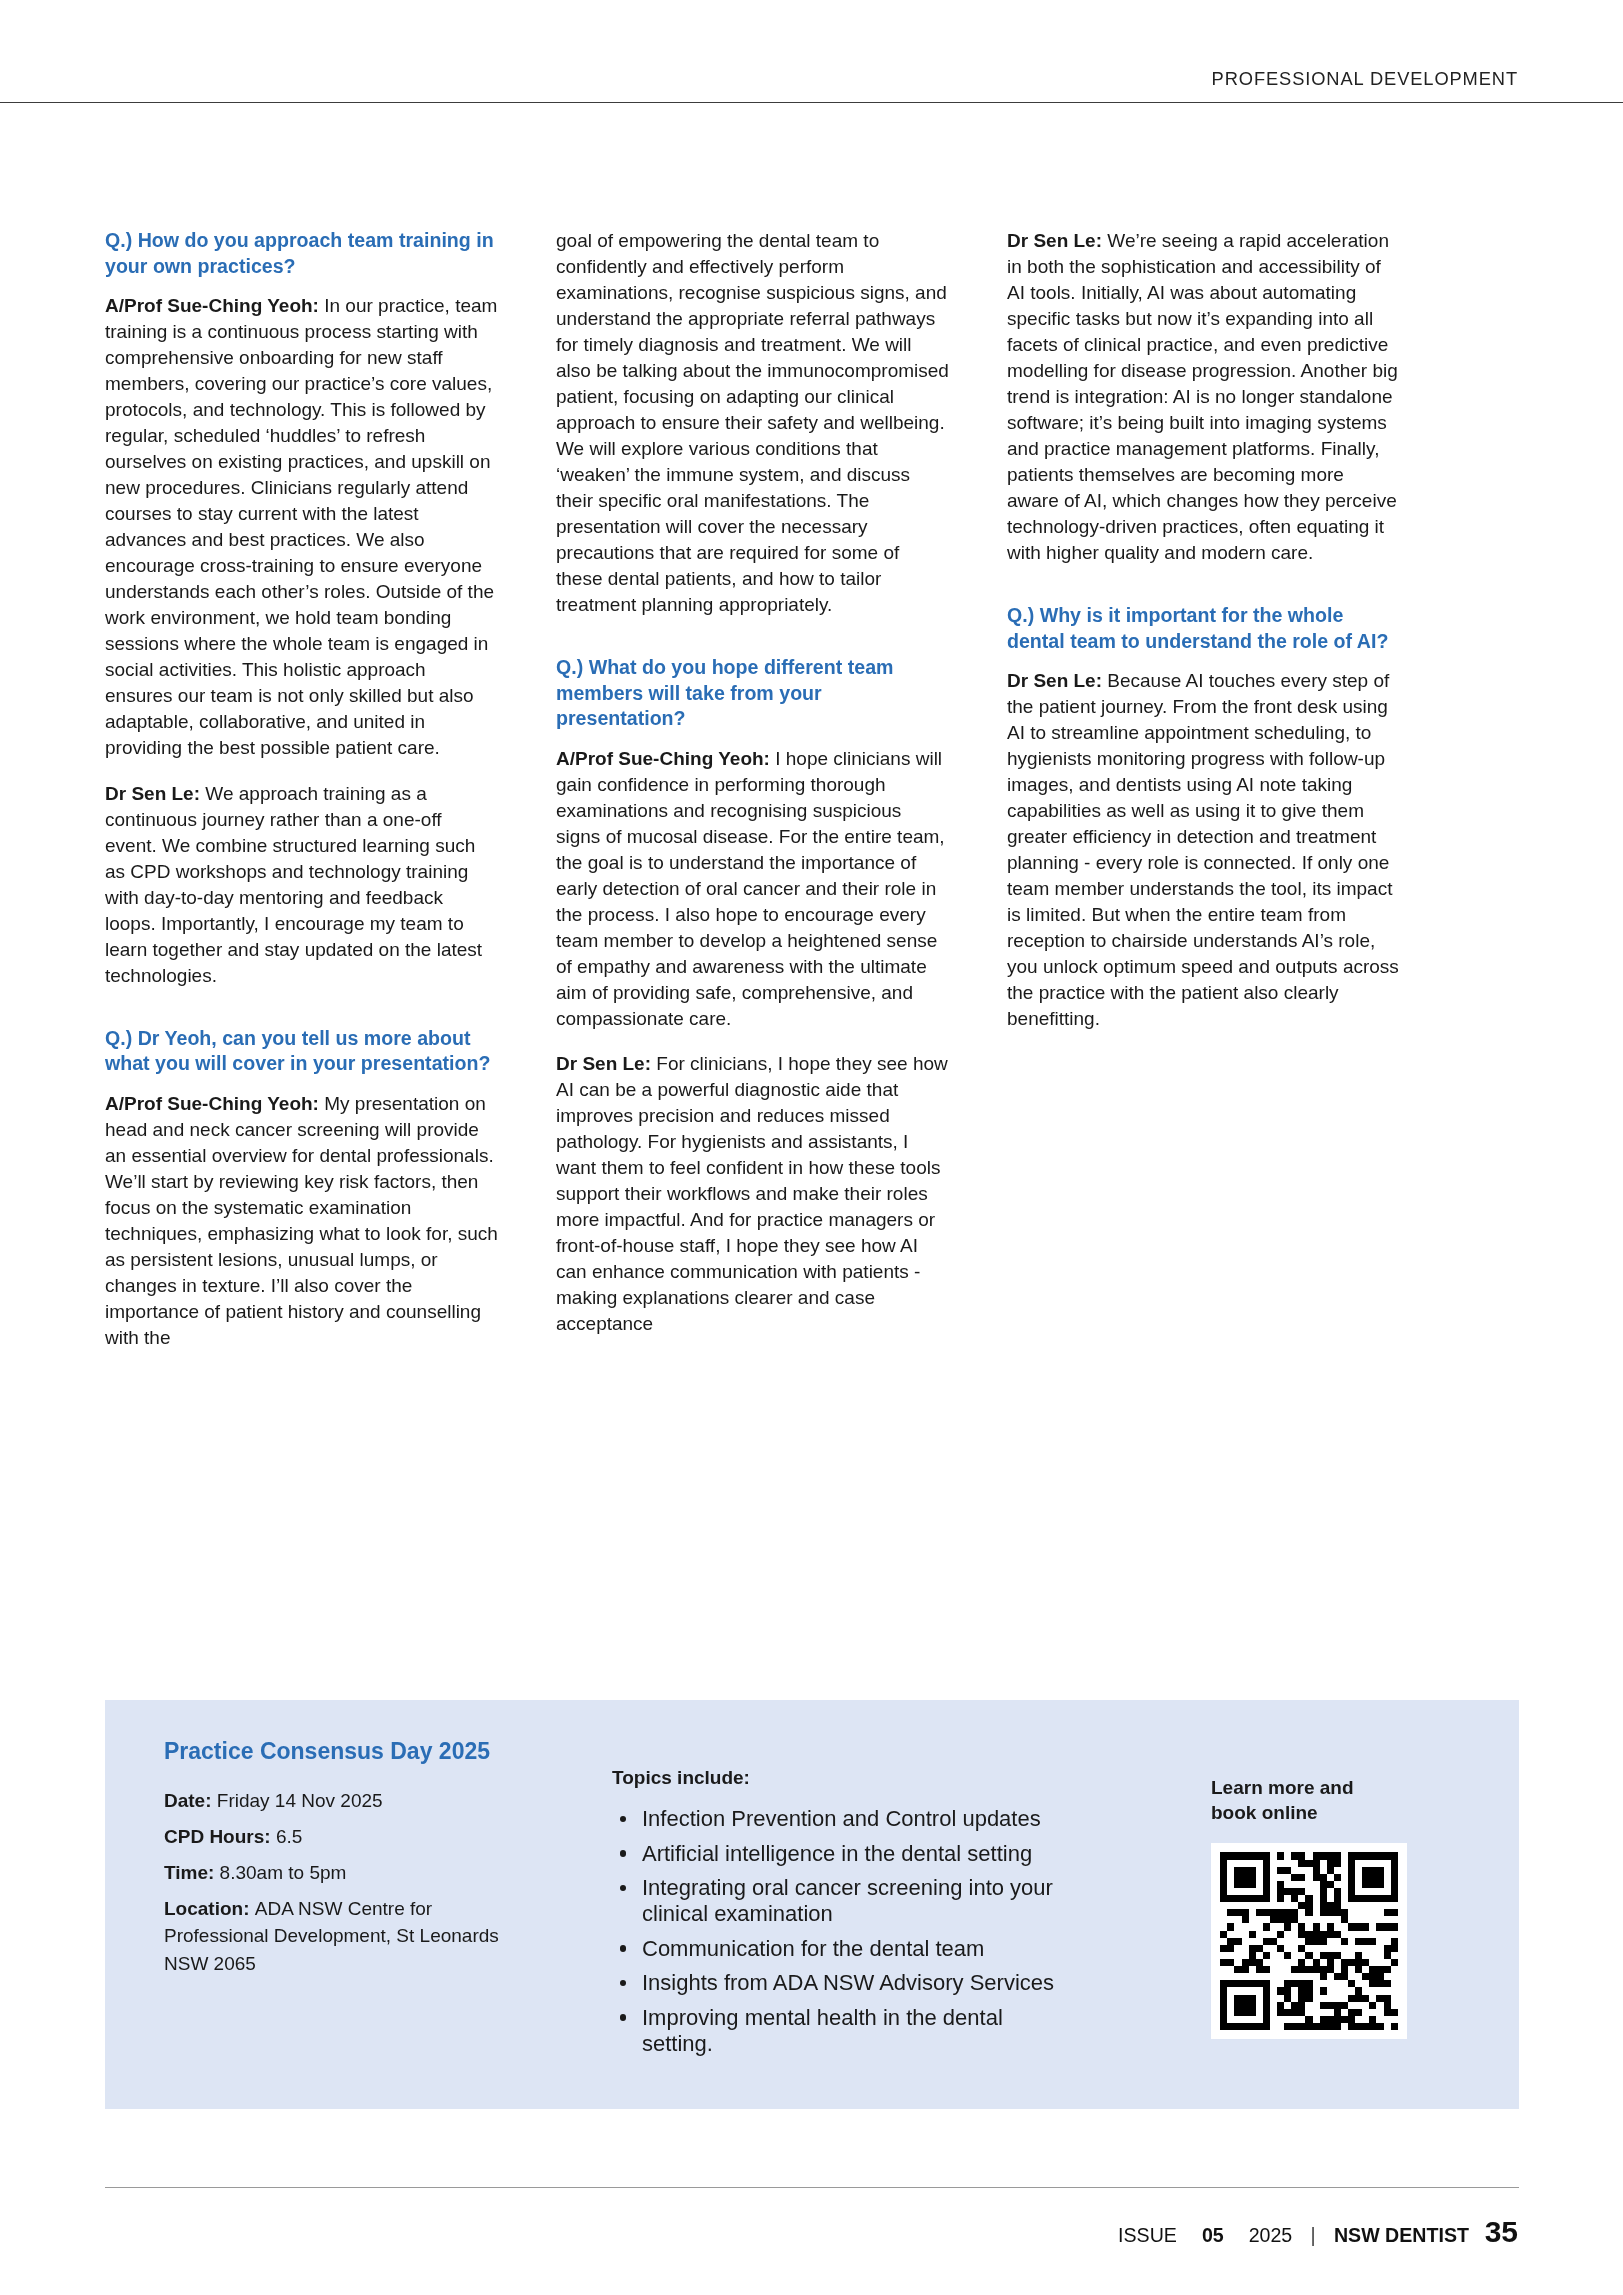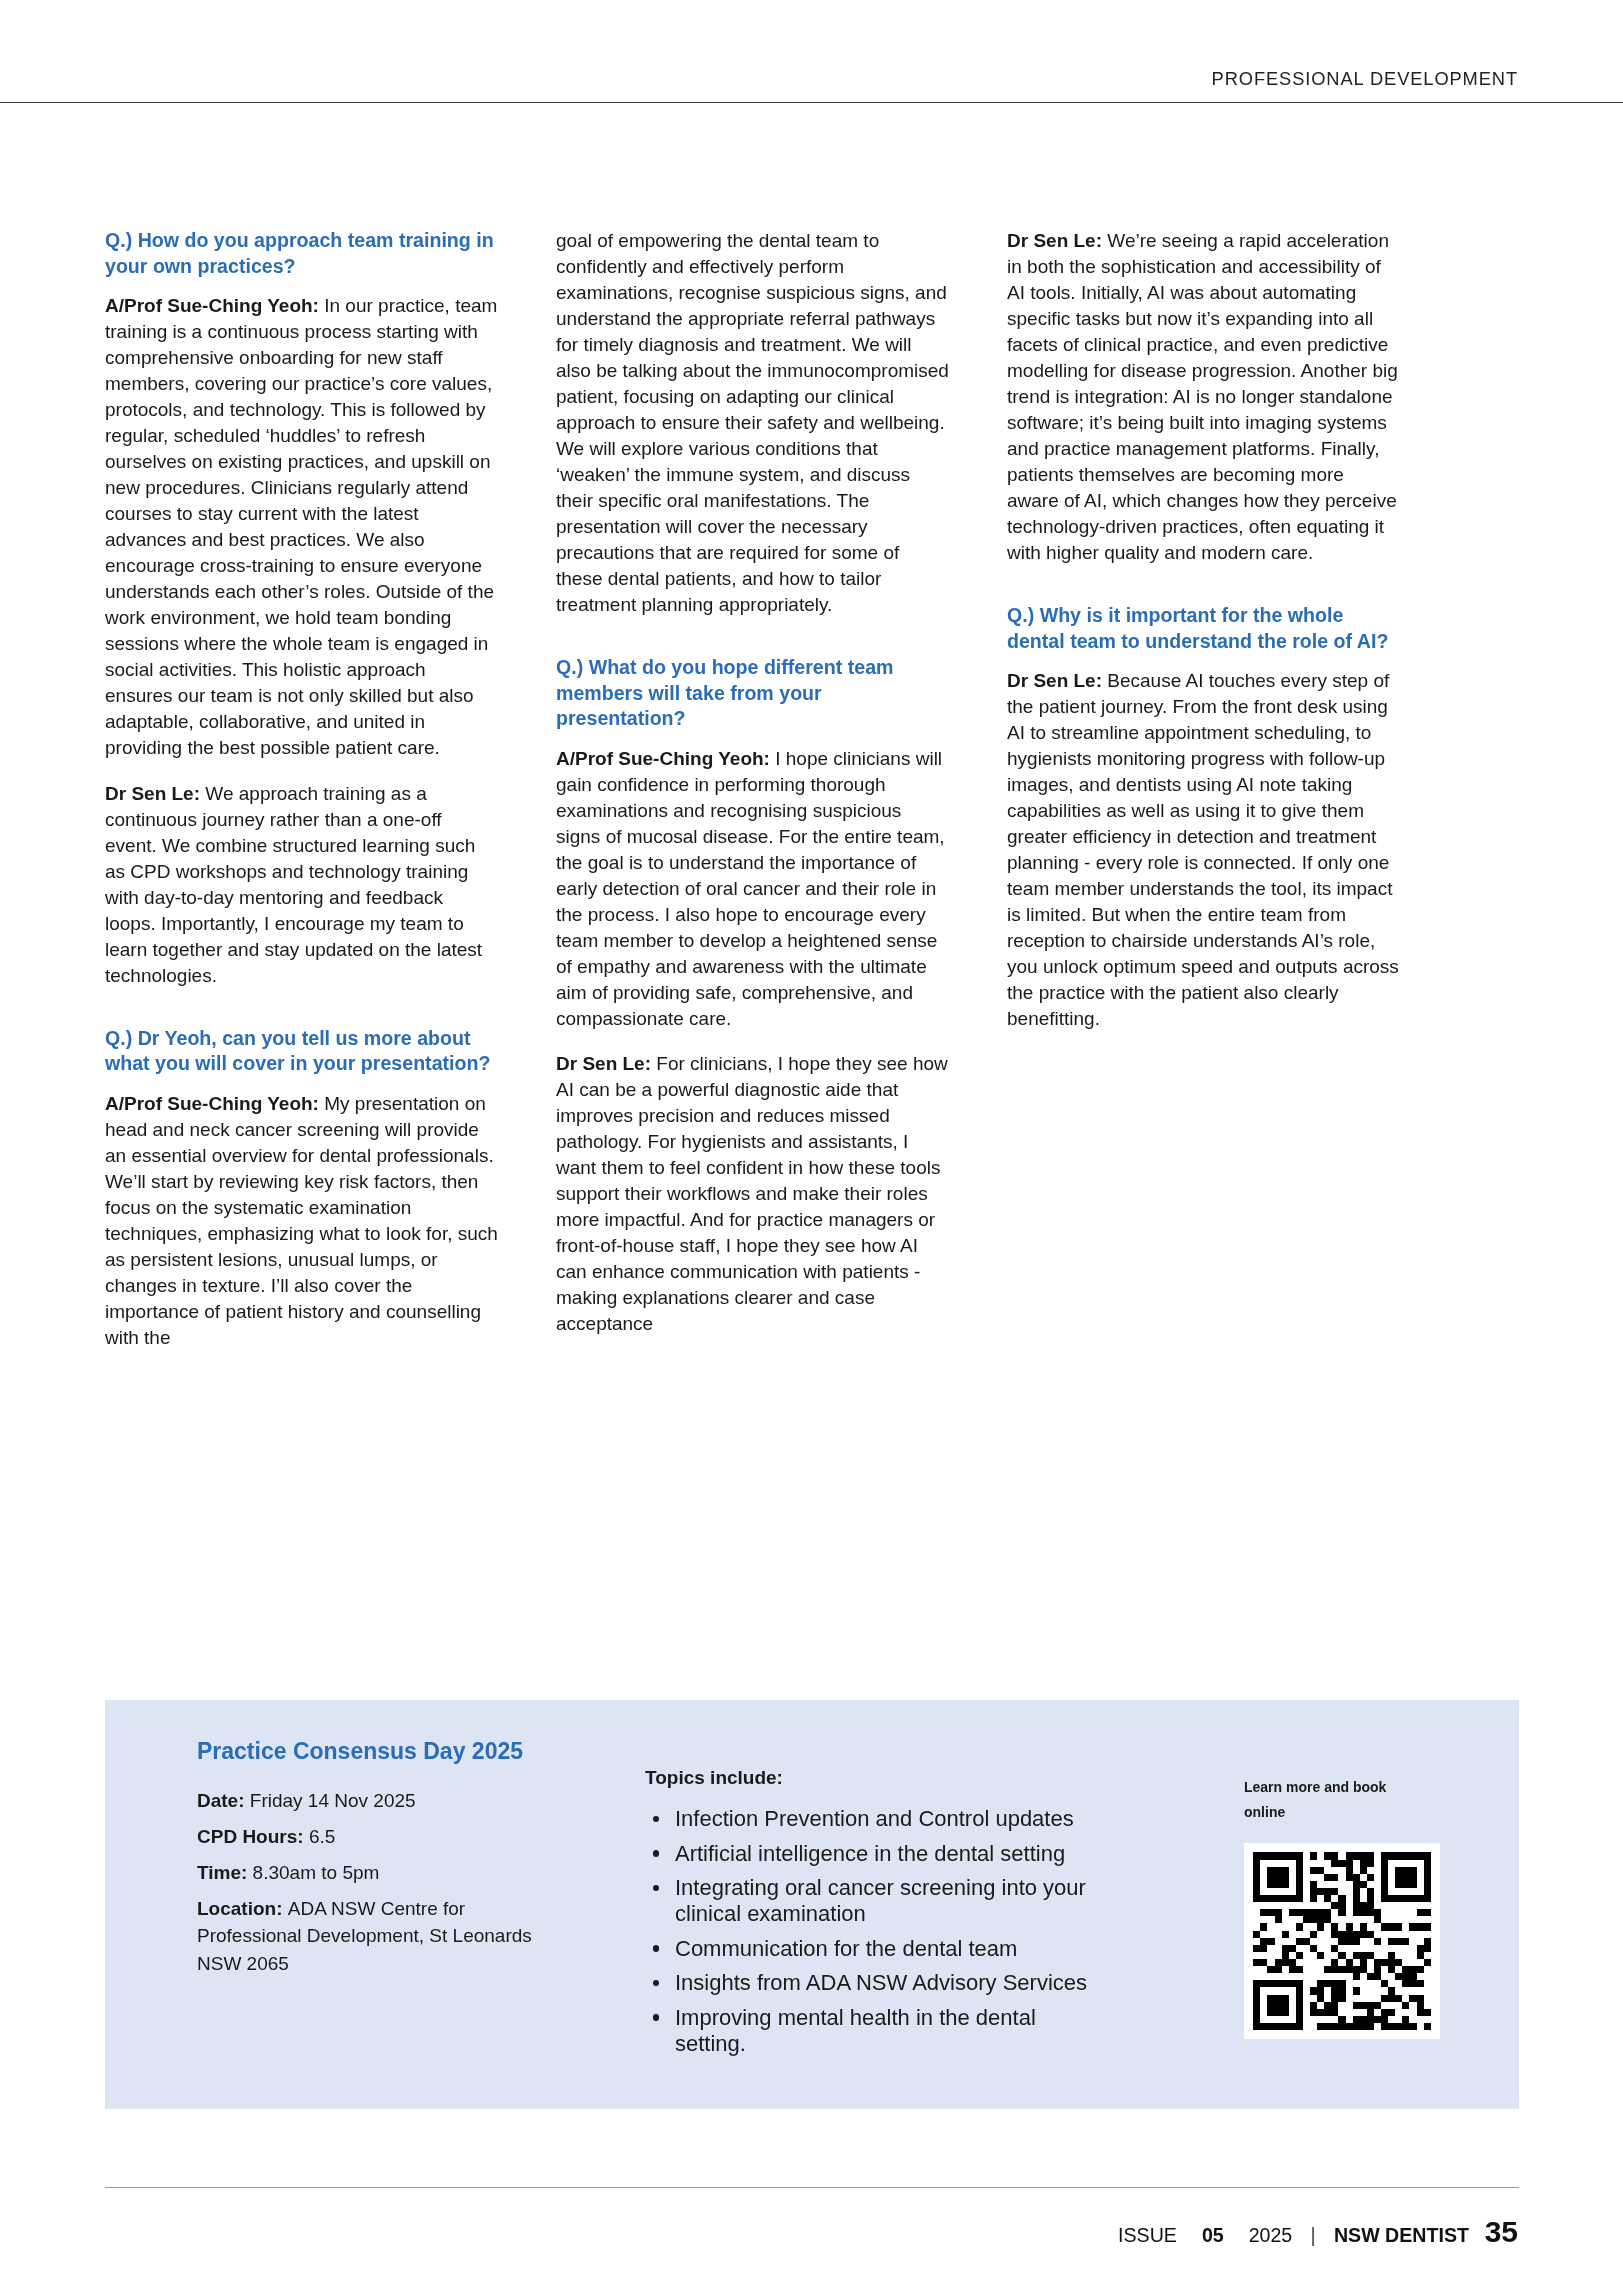--- a/index.html
+++ b/index.html
@@ -36,21 +36,21 @@
   }
   .col .question:first-child { margin-top: 0; }
   .para { font-size: 19px; line-height: 26px; margin: 0 0 19.6px; }
   .para strong { font-weight: bold; }
 
   .event-box {
     position: absolute; left: 105px; top: 1700px;
     width: 1414px; height: 409px;
     background: var(--box-bg);
     display: flex;
-    padding: 38px 92px;
+    padding: 38px 59px;
   }
   .event-left { width: 409px; flex: none; }
   .event-title {
     font-size: 23px; line-height: 27.5px; font-weight: bold;
     color: var(--accent-blue); margin: 0 0 21px;
   }
   .event-details { max-width: 367px; }
   .detail { font-size: 19px; line-height: 27.5px; margin-bottom: 8.5px; }
   .detail strong { font-weight: bold; }
   .event-topics { width: 560px; flex: none; margin-left: 39px; padding-top: 29px; }
@@ -59,21 +59,21 @@
   .topics-list li {
     position: relative; padding-left: 30px; margin-bottom: 8.5px;
     font-size: 22px; line-height: 26px; max-width: 452px;
   }
   .topics-list li::before {
     content: ""; position: absolute; left: 7.9px; top: 9.8px;
     width: 6.5px; height: 6.5px; border-radius: 50%; background: var(--text);
   }
   .event-cta { width: 249px; flex: none; margin-left: 39px; padding-top: 37px; }
   .cta-text {
-    font-size: 14px; line-height: 25px; font-weight: bold;
+    font-size: 19px; line-height: 25px; font-weight: bold;
     max-width: 164px; margin-bottom: 18.3px;
   }
   .qr {
     display: grid; width: 196px; height: 196px;
     background: #ffffff; padding: 9.2px;
   }
   .qr .m { background: #000000; }
 
   .footer-rule {
     position: absolute; left: 105px; top: 2187px;

